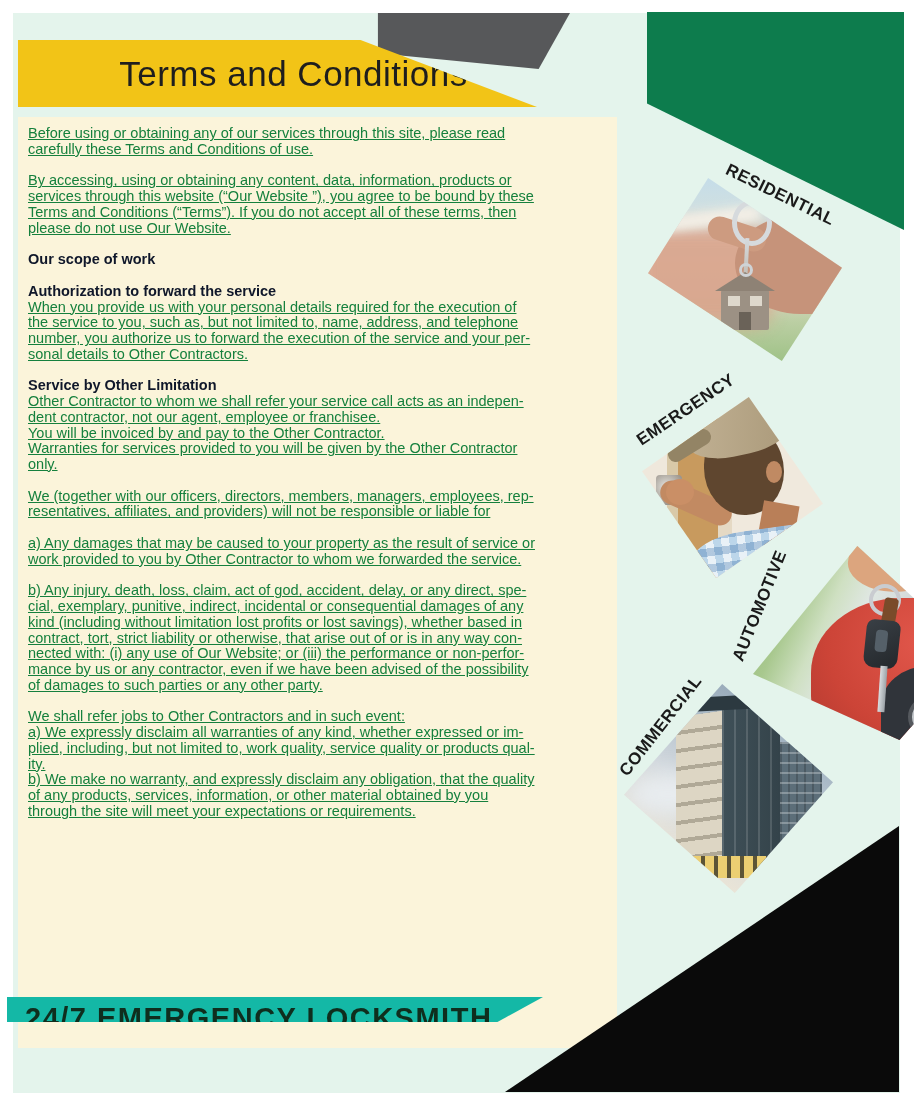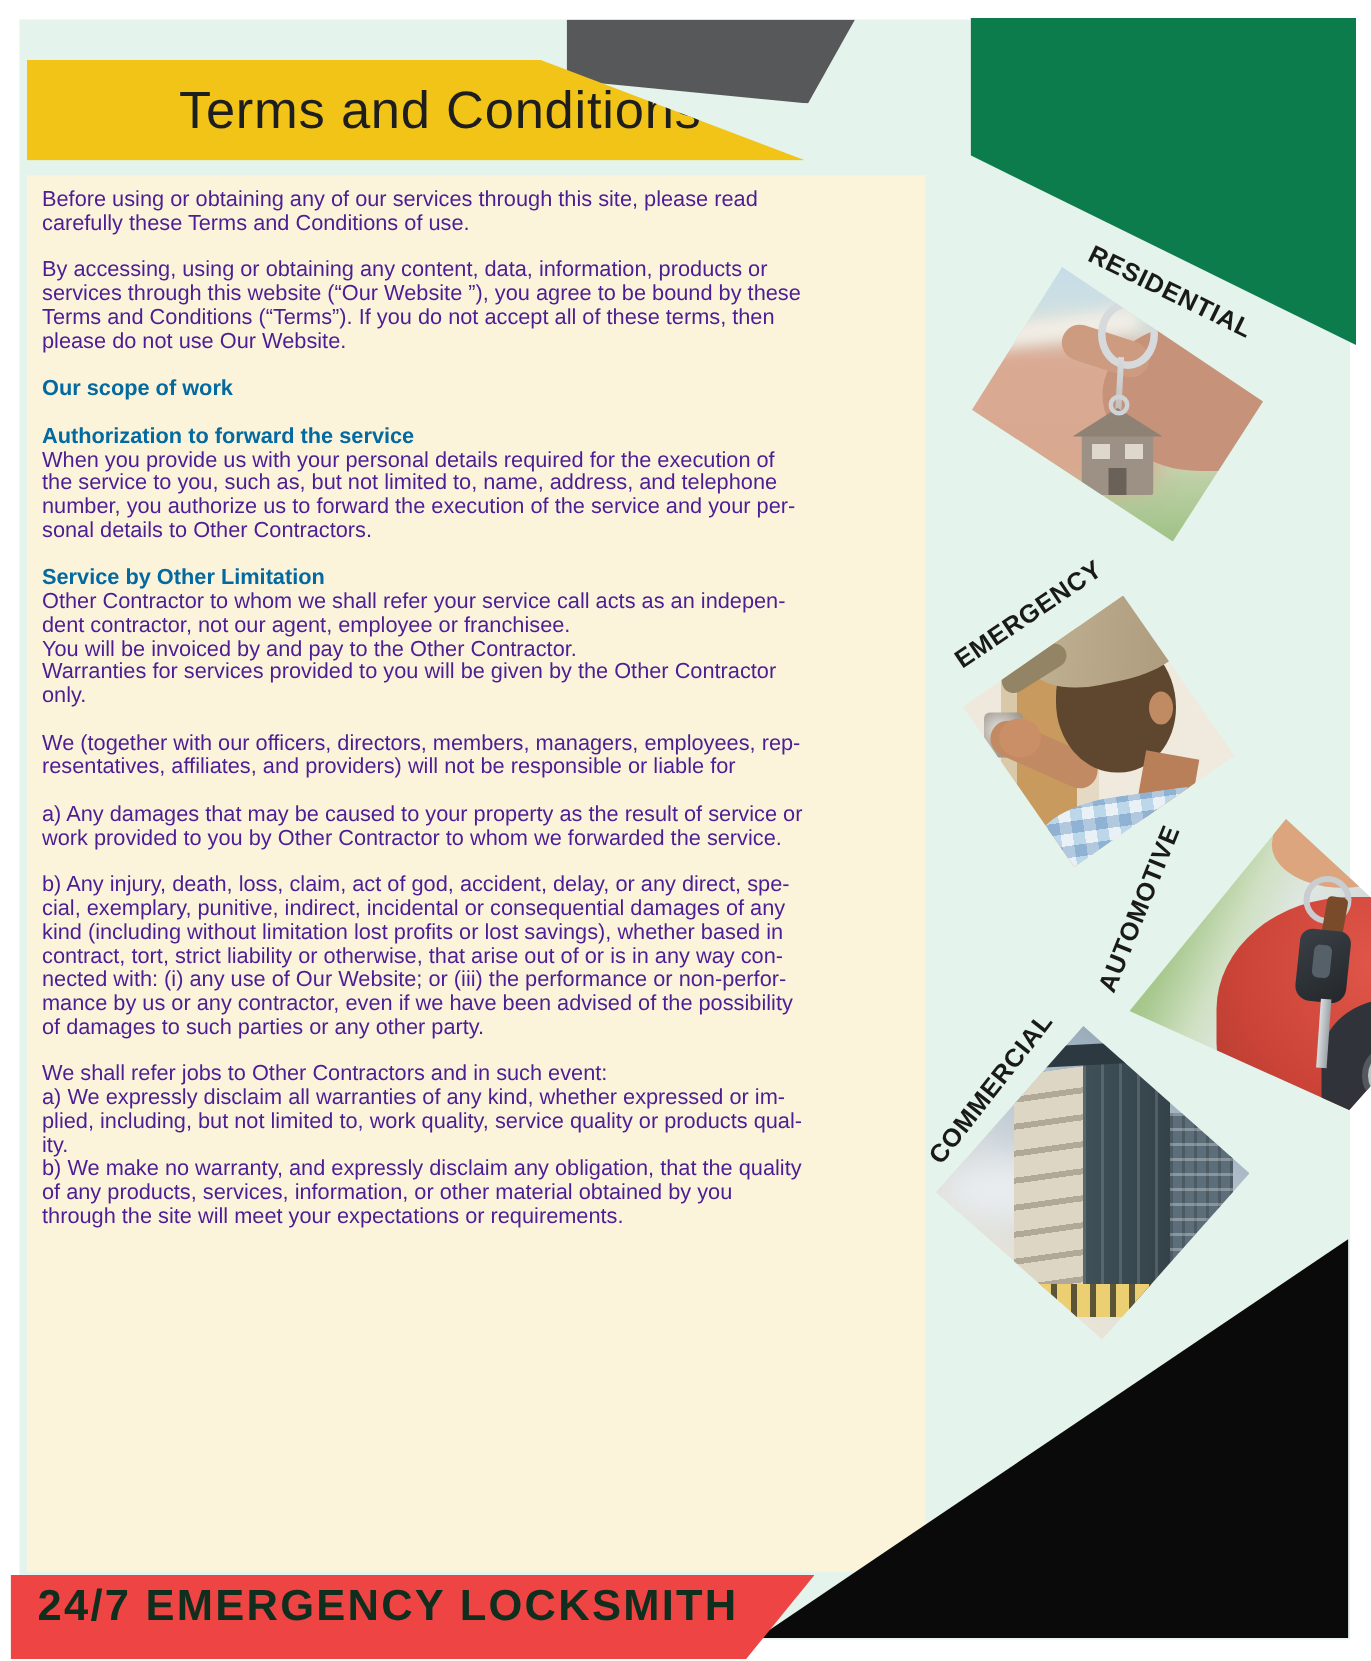--- a/index.html
+++ b/index.html
@@ -14,23 +14,23 @@
              clip-path:polygon(0 0,100% 0,100% 100%,0 42%);z-index:1;}
   
   #title-banner{position:absolute;left:18px;top:40px;width:519px;height:67px;background:#f2c417;
                 clip-path:polygon(0 0,66% 0,100% 100%,0 100%);z-index:2;}
   #title-banner h1{margin:0;padding-left:32px;line-height:67px;font-size:35px;font-weight:500;
                    letter-spacing:.5px;color:#1e1e1e;white-space:nowrap;text-align:center;}
   
   #panel{position:absolute;left:18px;top:117px;width:599px;height:931px;background:#fbf4da;
          z-index:2;box-sizing:border-box;padding:9px 4px 0 10px;overflow:hidden;}
   .block{margin:0 0 16px 0;}
-  .block-heading{font-weight:bold;color:#0369a1;font-size:14.5px;line-height:15.7px;}
+  .block-heading{font-weight:bold;color:#0f172a;font-size:14.5px;line-height:15.7px;}
   .block-heading:empty{display:none;}
-  .block-text{color:#4c1d95;font-size:14.5px;line-height:15.7px;white-space:pre-line;}
+  .block-text{color:#15803d;font-size:14.5px;line-height:15.7px;white-space:pre-line;text-decoration:underline;}
   
   .svc-label{position:absolute;width:160px;text-align:center;font-size:17px;font-weight:bold;
              color:#1a1a1a;letter-spacing:.5px;z-index:4;white-space:nowrap;}
   #lbl-res{left:700px;top:185px;transform:rotate(26deg);}
   #lbl-eme{left:606px;top:400px;transform:rotate(-34deg);}
   #lbl-aut{left:680px;top:596px;transform:rotate(-68deg);}
   #lbl-com{left:581px;top:716px;transform:rotate(-52deg);}
   
   .photo{position:absolute;z-index:3;overflow:hidden;}
   .photo *{position:absolute;}
@@ -86,21 +86,21 @@
      background:repeating-linear-gradient(90deg,rgba(255,255,255,.14) 0 2px,rgba(0,0,0,0) 2px 12px),linear-gradient(90deg,#3f5058,#34434a);}
   .com-roof{left:50px;top:12px;width:108px;height:14px;background:#2c3940;transform:skewY(-3deg);}
   .com-tower2{left:156px;top:58px;width:42px;height:132px;
      background:repeating-linear-gradient(0deg,rgba(255,255,255,.28) 0 2px,rgba(0,0,0,0) 2px 10px),
                 repeating-linear-gradient(90deg,rgba(0,0,0,.18) 0 2px,rgba(0,0,0,0) 2px 8px),#5c6e79;}
   .com-lit{left:55px;top:172px;width:96px;height:22px;
      background:repeating-linear-gradient(90deg,#eccf72 0 9px,#5c5436 9px 13px);}
   
   #black-tri{position:absolute;left:505px;top:826px;width:394px;height:266px;background:#0a0a0a;
              clip-path:polygon(100% 0,100% 100%,0 100%);z-index:5;}
-  #footer-banner{position:absolute;left:7px;top:1050px;width:536px;height:56px;background:#ef4444;
+  #footer-banner{position:absolute;left:7px;top:997px;width:536px;height:25px;background:#14b8a6;
                  clip-path:polygon(0 0,100% 0,91.5% 100%,0 100%);z-index:6;}
   #footer-banner span{display:block;padding-left:18px;line-height:42px;font-size:29px;font-weight:bold;
                       letter-spacing:1.5px;color:#0f2e1e;white-space:nowrap;}
 </style>
 </head>
 <body>
 
 <div id="canvas">
   <div id="mint"></div>
   <div id="gray-wedge"></div>

